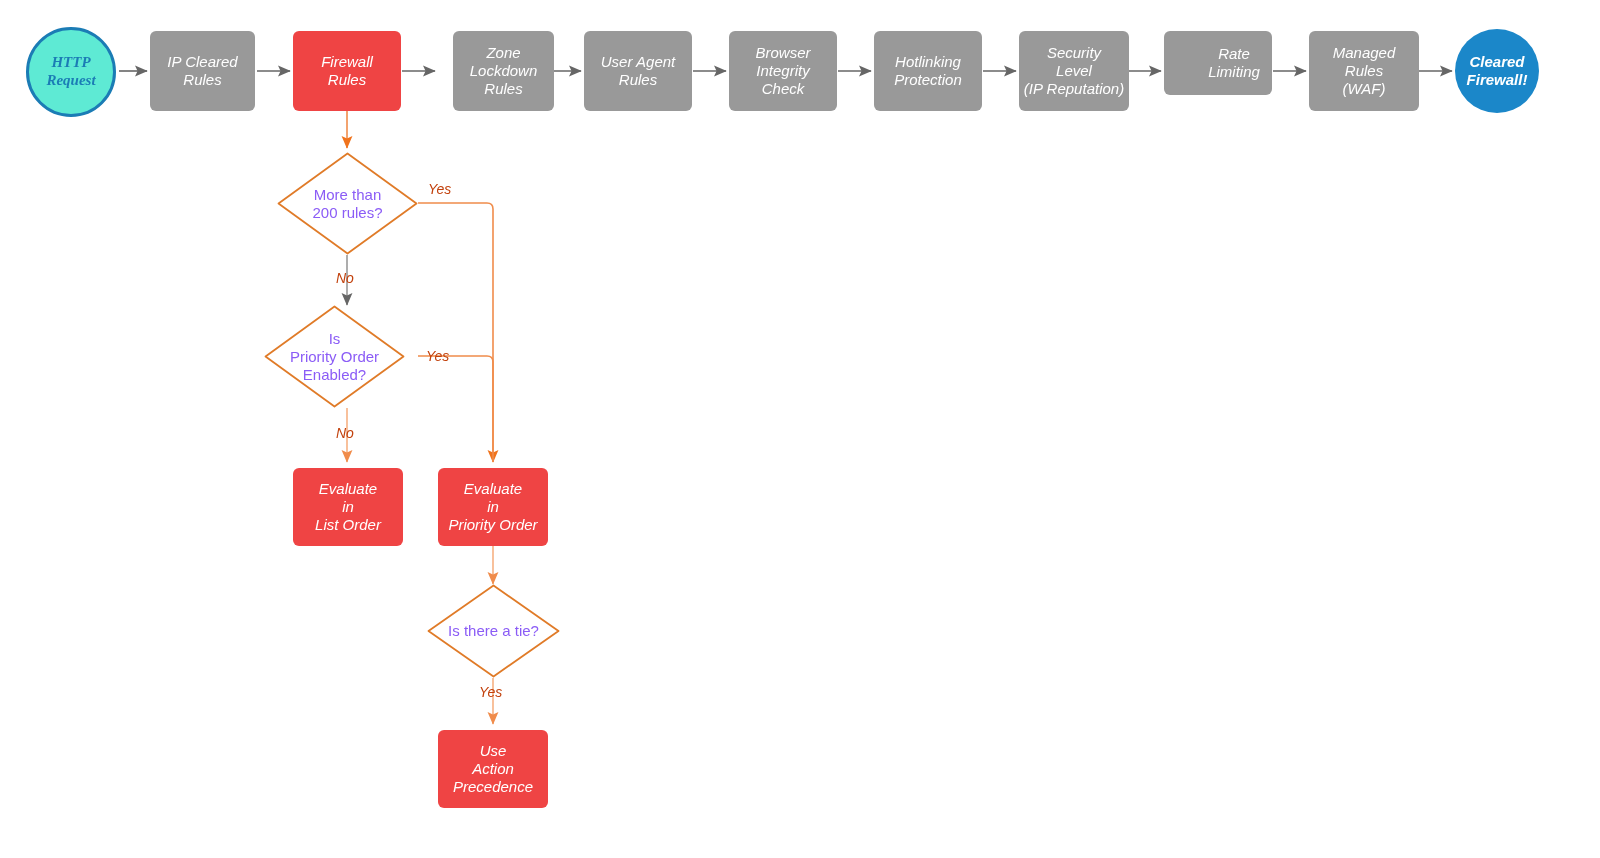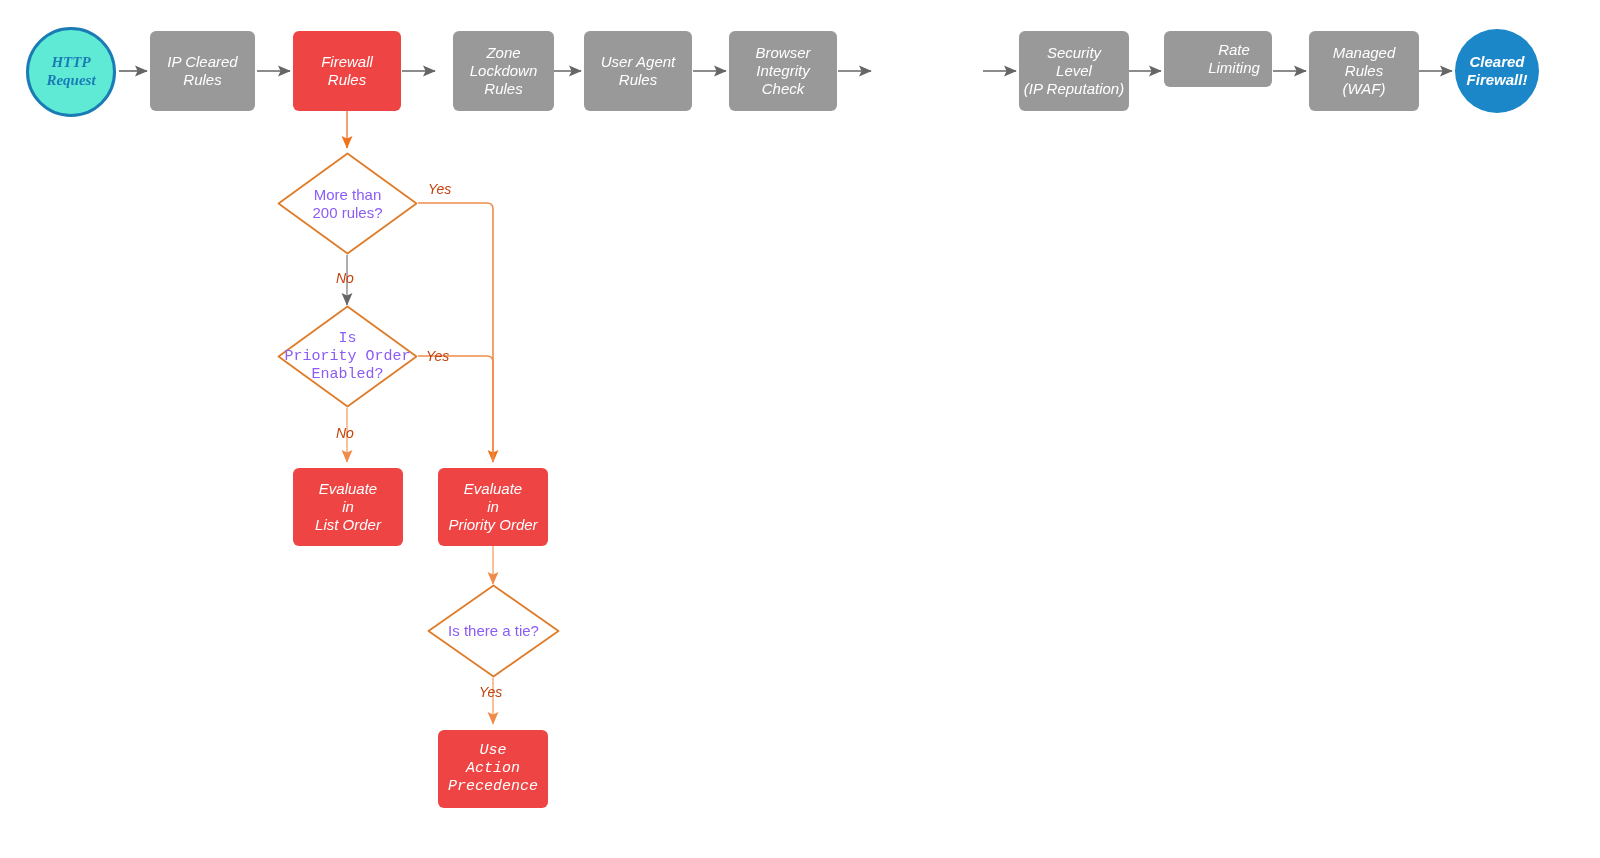--- a/index.html
+++ b/index.html
@@ -173,28 +173,32 @@
     <span class="label">User Agent
 Rules</span>
   </div>
 
   <div class="node box gray" style="left:729px; top:31px; width:108px; height:80px;">
     <span class="label">Browser
 Integrity
 Check</span>
   </div>
 
+  <div class="node box gray" style="left:874px; top:31px; width:108px; height:80px;">
+    <span class="label">Hotlinking
+Protection</span>
+  </div>
 
   <div class="node box gray" style="left:1019px; top:31px; width:110px; height:80px;">
     <span class="label">Security
 Level
 (IP Reputation)</span>
   </div>
 
-  <div class="node box gray" style="left:1164px; top:31px; width:108px; height:56px;padding-left:32px;">
+  <div class="node box gray" style="left:1164px; top:31px; width:108px; height:64px;padding-left:32px;">
     <span class="label">Rate
 Limiting</span>
   </div>
 
   <div class="node box gray" style="left:1309px; top:31px; width:110px; height:80px;">
     <span class="label">Managed
 Rules
 (WAF)</span>
   </div>
 
@@ -204,21 +208,21 @@
   </div>
 
   <div class="diamond-wrap" style="left:277px; top:152px; width:141px; height:103px;">
     <svg width="141" height="103" viewBox="0 0 141 103">
       <polygon points="70.5,1.5 139.5,51.5 70.5,101.5 1.5,51.5" fill="#ffffff" stroke="#e07b28" stroke-width="1.8" stroke-linejoin="round"></polygon>
     </svg>
     <span class="label">More than
 200 rules?</span>
   </div>
 
-  <div class="diamond-wrap" style="left:277px; top:305px; width:141px; height:103px;font-family:Liberation Mono, monospace;">
+  <div class="diamond-wrap" style="left:264px; top:305px; width:141px; height:103px;">
     <svg width="141" height="103" viewBox="0 0 141 103">
       <polygon points="70.5,1.5 139.5,51.5 70.5,101.5 1.5,51.5" fill="#ffffff" stroke="#e07b28" stroke-width="1.8" stroke-linejoin="round"></polygon>
     </svg>
     <span class="label">Is
 Priority Order
 Enabled?</span>
   </div>
 
   <div class="diamond-wrap" style="left:427px; top:584px; width:133px; height:94px;">
     <svg width="133" height="94" viewBox="0 0 133 94">
@@ -232,21 +236,21 @@
 in
 List Order</span>
   </div>
 
   <div class="node box orange" style="left:438px; top:468px; width:110px; height:78px;">
     <span class="label">Evaluate
 in
 Priority Order</span>
   </div>
 
-  <div class="node box orange" style="left:438px; top:730px; width:110px; height:78px;font-family:Liberation Mono, monospace;">
+  <div class="node box orange" style="left:438px; top:730px; width:110px; height:78px;">
     <span class="label">Use
 Action
 Precedence</span>
   </div>
 
   <span class="edge-label" style="left:428px; top:181px;">Yes</span>
 
   <span class="edge-label" style="left:336px; top:270px;">No</span>
 
   <span class="edge-label" style="left:426px; top:348px;">Yes</span>

